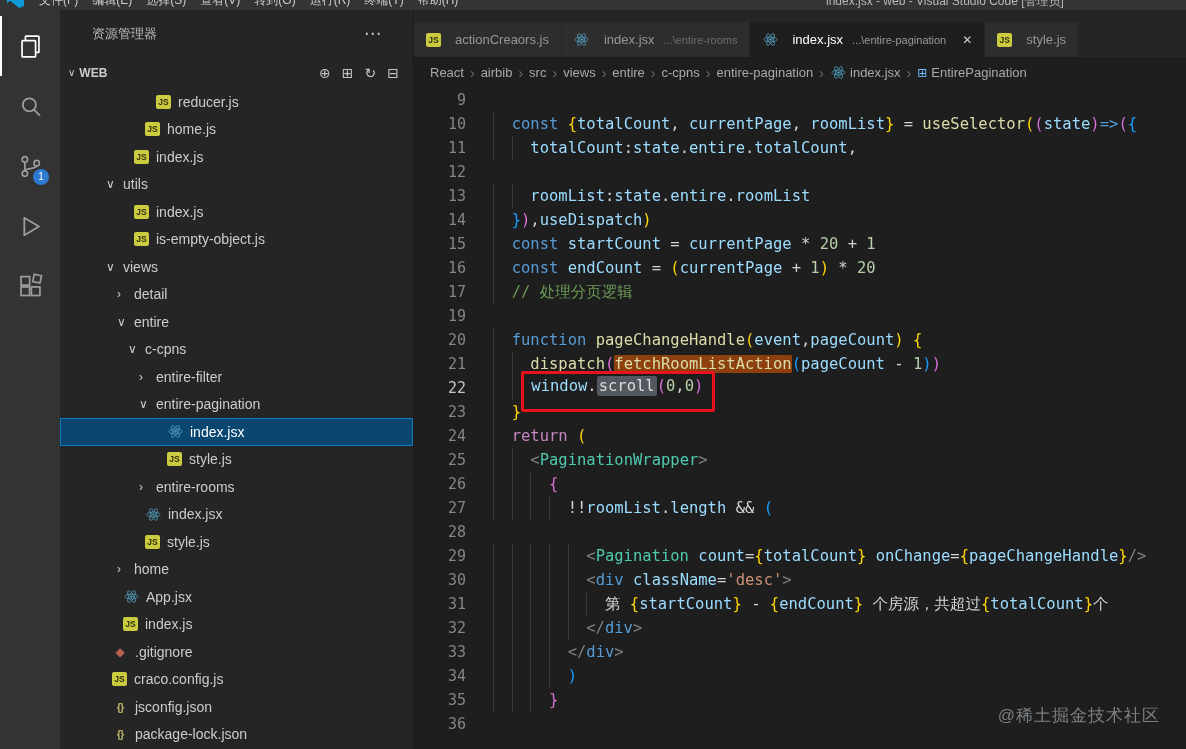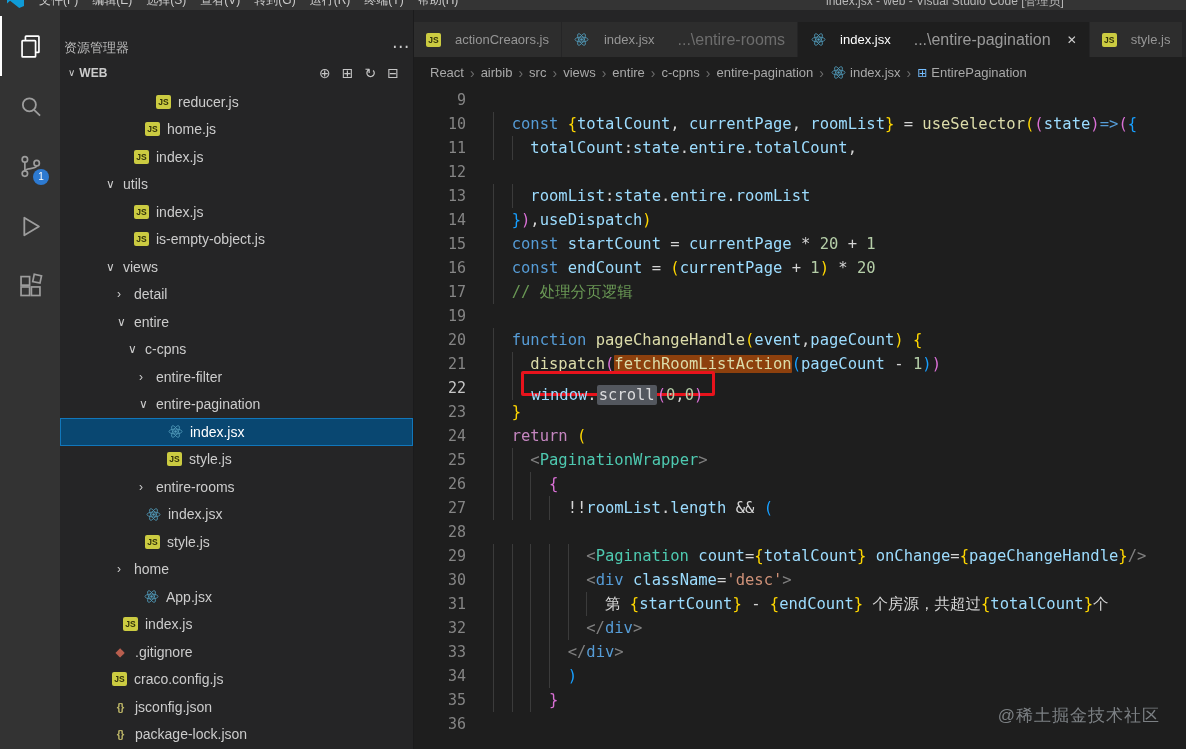--- a/index.html
+++ b/index.html
@@ -20,21 +20,21 @@
   
   .activitybar{width:60px;background:#333333;flex:none;display:flex;flex-direction:column;align-items:center;padding-top:6px}
   .ab-item{width:60px;height:60px;display:flex;align-items:center;justify-content:center;position:relative;color:#9d9d9d}
   .ab-item.active{color:#ffffff;box-shadow:inset 2px 0 0 #ffffff}
   .ab-item svg{width:27px;height:27px}
   .badge{position:absolute;right:11px;bottom:11px;background:#2d7ad1;color:#fff;font-size:10px;min-width:16px;height:16px;
     border-radius:8px;display:flex;align-items:center;justify-content:center;line-height:1}
 
   
   .sidebar{width:354px;background:#252526;flex:none;display:flex;flex-direction:column;color:#cccccc;border-right:1px solid #1b1b1c}
-  .sb-head{height:47px;display:flex;align-items:flex-end;padding:0 4px;font-size:13px;color:#bbbbbb;flex:none}
+  .sb-head{height:47px;display:flex;align-items:center;padding:0 32px;font-size:13px;color:#bbbbbb;flex:none}
   .sb-head .more{margin-left:auto;font-size:17px;color:#cccccc;cursor:pointer}
   .sb-section{height:31px;display:flex;align-items:center;font-size:12px;font-weight:700;color:#cccccc;padding-left:6px;flex:none}
   .sb-section .chev{font-size:10px;margin:0 4px 0 2px;font-weight:400;color:#cccccc}
   .sec-actions{margin-left:auto;display:flex;gap:11px;padding-right:14px;font-size:14px;font-weight:400;color:#c5c5c5}
   .sec-icon{cursor:pointer}
   .tree{flex:1;overflow:hidden;font-size:14px}
   .trow{height:27.5px;display:flex;align-items:center;white-space:nowrap;color:#cccccc;cursor:pointer}
   .trow.selected{background:#094771;outline:1px solid #1177bb;outline-offset:-1px;color:#ffffff}
   .chevcell{width:17px;flex:none;font-size:12px;color:#cccccc;text-align:left}
   .twisty{width:17px;flex:none}
@@ -42,21 +42,21 @@
   .fi-js{background:#cbcb41;color:#32320a;font-weight:700;border-radius:2px;width:15px;height:14px;font-size:8.5px}
   .fi-git{color:#b85e4e;font-size:12px}
   .fi-json{color:#b8b165;font-weight:700;font-size:11px;letter-spacing:-1px}
 
   
   .editor{flex:1;display:flex;flex-direction:column;background:#1e1e1e;position:relative;min-width:0}
   .tabbar{height:47px;background:#252526;display:flex;align-items:flex-end;flex:none;overflow:hidden}
   .tab{height:35px;background:#2d2d2d;display:flex;align-items:center;padding:0 12px;gap:7px;font-size:13px;color:#969696;
     border-right:1px solid #252526;white-space:nowrap;flex:none;cursor:pointer}
   .tab.active{background:#1e1e1e;color:#ffffff}
-  .tab-hint{font-size:16px;color:#6d6d6d;margin-left:16px}
+  .tab-hint{font-size:11px;color:#6d6d6d;margin-left:2px}
   .tab.active .tab-hint{color:#9a9a9a}
   .tab-close{margin-left:9px;font-size:12px;color:#d0d0d0}
   .breadcrumb{height:31px;display:flex;align-items:center;padding-left:16px;font-size:13px;color:#a9a9a9;gap:6px;flex:none;white-space:nowrap;overflow:hidden}
   .bc-sep{color:#6e6e6e;font-size:14px}
   .bc-item{display:inline-flex;align-items:center;gap:4px;cursor:pointer}
   .bc-sym{color:#75beff;font-size:12px}
 
   .code{flex:1;font-family:"DejaVu Sans Mono",monospace;font-size:15.5px;line-height:24px;overflow:hidden;padding-top:0}
   .code-line{display:flex;height:24px}
   .ln{width:52px;text-align:right;color:#858585;flex:none;font-size:15px}
@@ -64,22 +64,22 @@
   .lc{margin-left:27px;white-space:pre;color:#d4d4d4}
   .ig{display:inline-block;width:2ch;height:24px;vertical-align:top;box-shadow:inset 1px 0 0 #3b3b3b}
 
   .tk-k{color:#569cd6}.tk-c{color:#c586c0}.tk-f{color:#dcdcaa}.tk-v{color:#9cdcfe}
   .tk-n{color:#b5cea8}.tk-s{color:#ce9178}.tk-m{color:#6a9955}.tk-t{color:#d4d4d4}
   .tk-p{color:#808080}.tk-g{color:#4ec9b0}.tk-h{color:#569cd6}
   .tk-b1{color:#ffd700}.tk-b2{color:#da70d6}.tk-b3{color:#179fff}
   .tk-fh{color:#dcdcaa;background:rgba(234,92,0,.55);border-radius:1px}
   .tk-wh{color:#dcdcde;background:#53575e;border-radius:2px;padding:1px 2px}
 
-  .redbox{display:inline-block;height:25px;border:3px solid #e8131c;border-radius:2px;
-    padding:10px 9px 0 7px;margin:-5px 0 0 -9px;line-height:22px;vertical-align:top}
+  .redbox{display:inline-block;height:41px;border:3px solid #e8131c;border-radius:2px;
+    padding:1px 9px 0 7px;margin:-5px 0 0 -9px;line-height:22px;vertical-align:top}
 
   .watermark{position:absolute;right:26px;bottom:22px;color:#7c8084;font-size:17px;letter-spacing:1px}
 </style>
 </head>
 <body>
 
 <div class="app">
   <div class="titlebar">
     <div class="logo"></div>
     <div class="menus">
@@ -242,21 +242,21 @@
           </div>
           <div class="trow" style="padding-left: 68px;">
             <span class="twisty"></span>
             <span class="fi fi-js">JS</span>
             <span class="tlabel">style.js</span>
           </div>
           <div class="trow" style="padding-left: 57px;">
             <span class="chevcell">›</span>
             <span class="tlabel">home</span>
           </div>
-          <div class="trow" style="padding-left: 66px;">
+          <div class="trow" style="padding-left: 46px;">
             <span class="twisty"></span>
             <span class="fi">
               <svg viewBox="0 0 24 24" width="15" height="15">
                 <circle cx="12" cy="12" r="2" fill="#519aba"></circle>
                 <g fill="none" stroke="#519aba" stroke-width="1.3">
                   <ellipse cx="12" cy="12" rx="10.4" ry="4"></ellipse>
                   <ellipse cx="12" cy="12" rx="10.4" ry="4" transform="rotate(60 12 12)"></ellipse>
                   <ellipse cx="12" cy="12" rx="10.4" ry="4" transform="rotate(120 12 12)"></ellipse>
                 </g>
               </svg>

